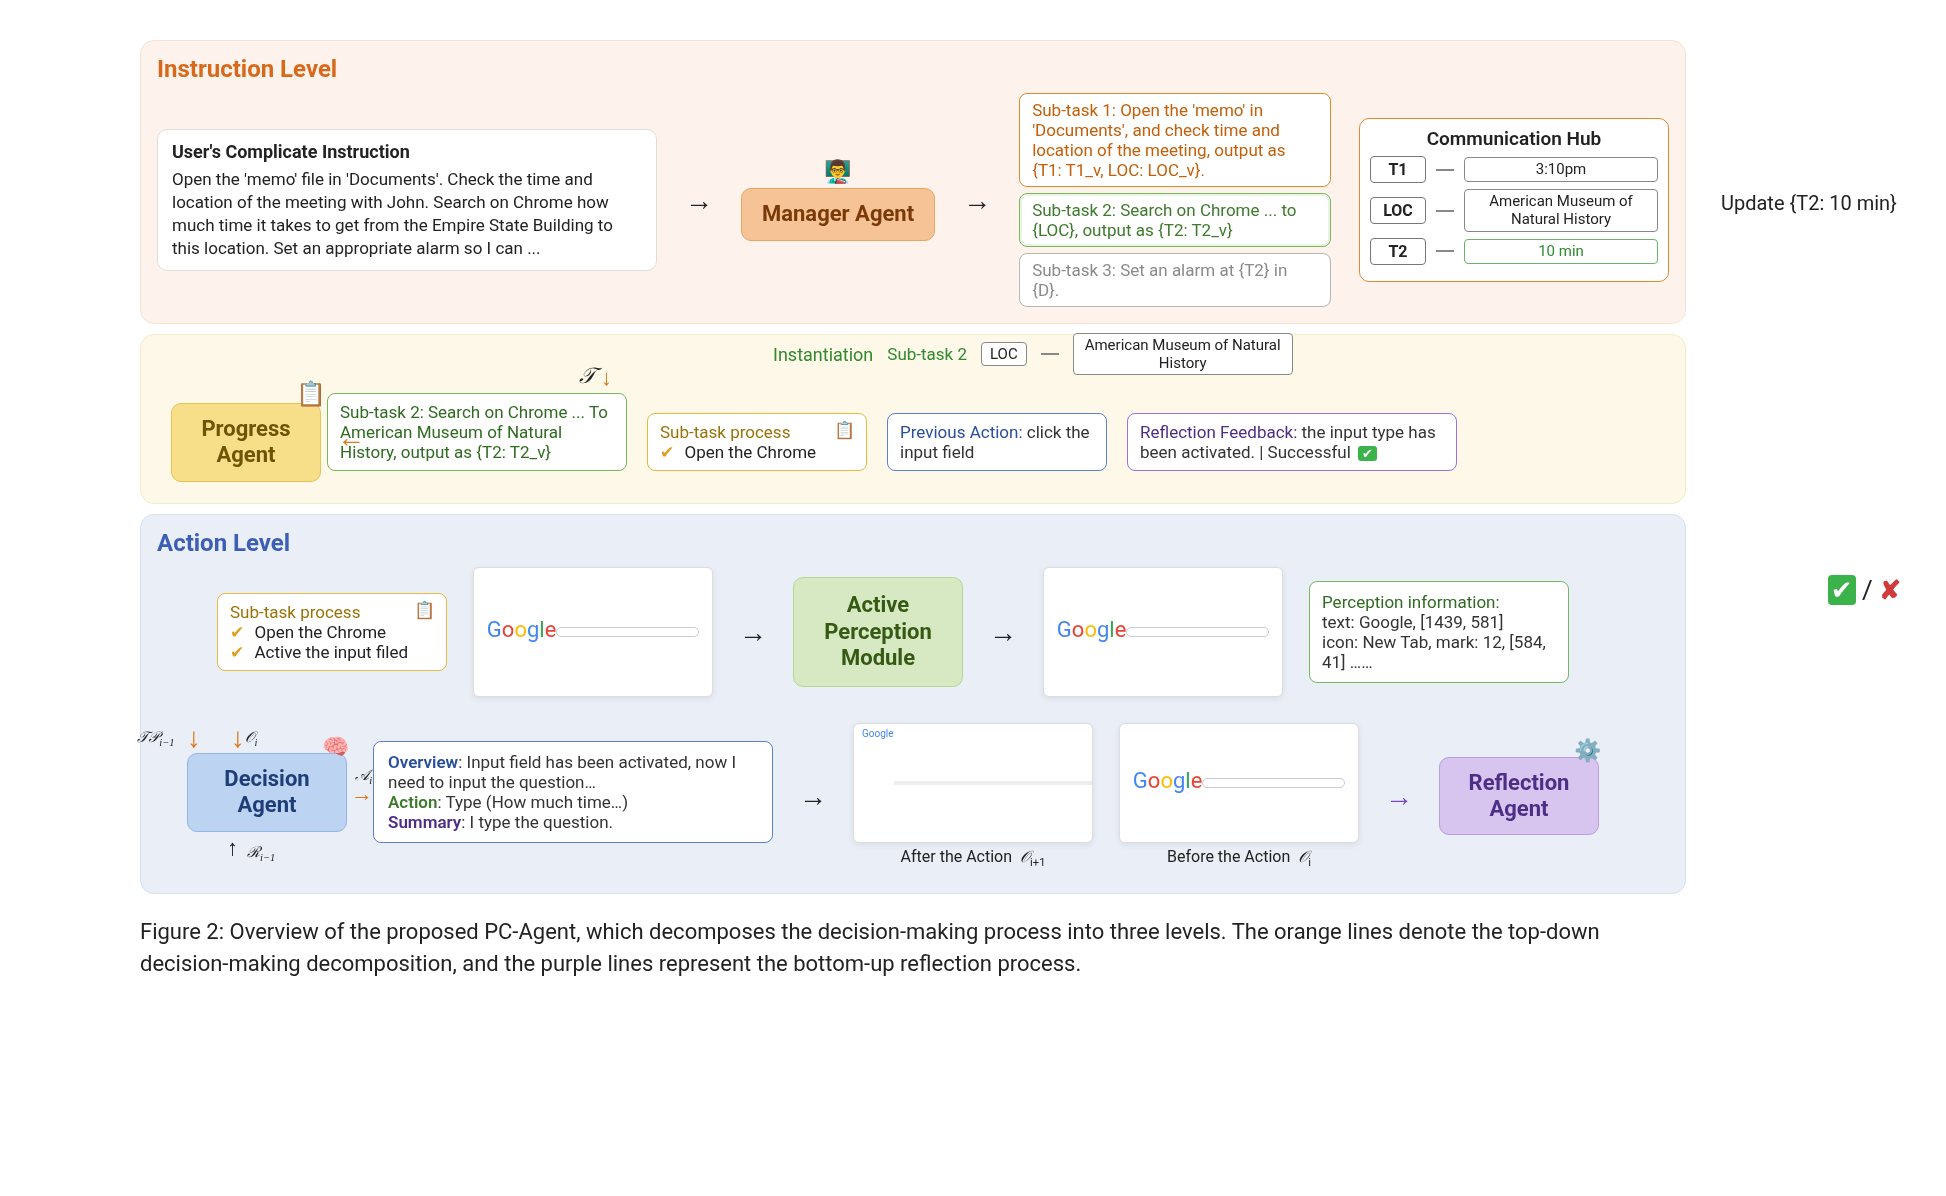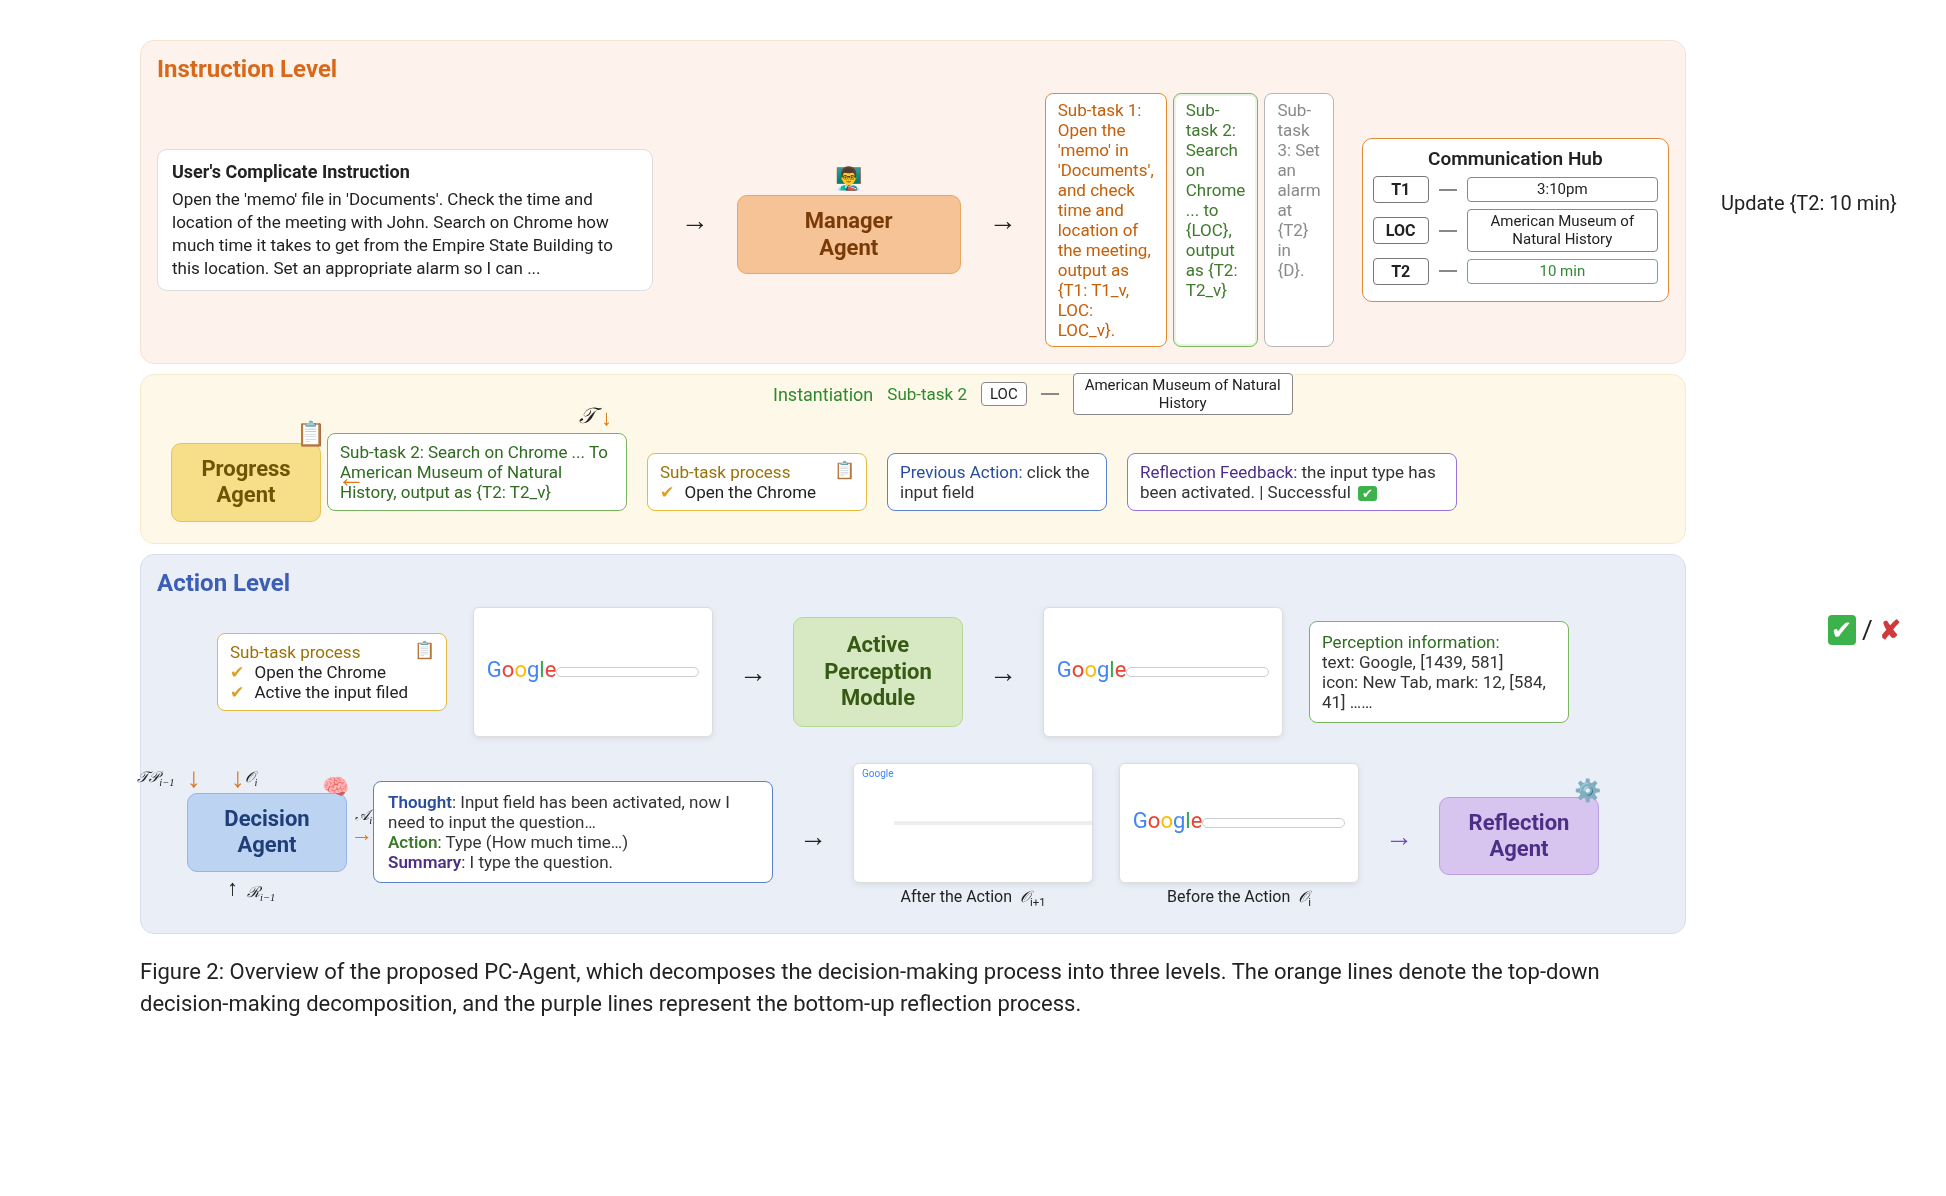--- a/index.html
+++ b/index.html
@@ -41,37 +41,37 @@
     border: 1px solid #ddd;
   }
   .card-title { font-weight: 700; font-size: 18px; margin-bottom: 4px; }
 
   
   .agent {
     display: flex; align-items: center; justify-content: center;
     text-align: center;
     font-weight: 700; font-size: 22px;
     border-radius: 10px;
-    padding: 12px 36px;
+    padding: 12px 20px;
     line-height: 1.2;
     position: relative;
   }
   .agent.manager { background: #f6c396; border: 1px solid #e7a664; color: #7a3a08; }
   .agent.progress { background: #f7df8a; border: 1px solid #e6c356; color: #6e5405; }
   .agent.decision { background: #bcd3f2; border: 1px solid #94b6e6; color: #1f3e78; }
   .agent.reflection { background: #d7c5ef; border: 1px solid #b99ee0; color: #4d2e87; }
   .agent.perception { background: #d6e9c2; border: 1px solid #b6d793; color: #365914; width: 170px; height: 110px; flex-direction: column;}
 
   
   .row { display: flex; align-items: flex-start; gap: 28px; position: relative; }
 
   
   .instr-row { align-items: center; }
   .user-instr { width: 500px; }
-  .subtasks-col { flex: 1; display: flex; flex-direction: row; gap: 6px; }
+  .subtasks-col { flex: 1; display: flex; flex-direction: column; gap: 6px; }
   .subtask-item { border-radius: 8px; padding: 6px 12px; font-size: 17px; background: #fff; }
   .subtask-item.orange { border: 1.5px solid #e68a2e; color: #c45f0a; }
   .subtask-item.green  { border: 1.5px solid #7ab560; color: #3d7a2c; box-shadow: 0 0 0 2px #eaf4e2 inset; }
   .subtask-item.gray   { border: 1.5px solid #b6b6b6; color: #8a8a8a; }
 
   .comm-hub {
     width: 310px; background: #fff; border: 1.5px solid #e08a3a; border-radius: 10px;
     padding: 8px 10px 10px 10px;
   }
   .comm-hub h4 { text-align: center; font-size: 19px; font-weight: 600; margin-bottom: 6px; }
@@ -323,21 +323,21 @@
         </span>
         <span class="arrow orange" style="position:absolute;left:164px;top:58px;font-size:22px">→</span>
 
         <span class="small-note" style="left:60px;top:118px">
           <span class="math">ℛ</span><span class="sub">i−1</span>
         </span>
         <span class="arrow" style="position:absolute;left:40px;top:112px;font-size:22px">↑</span>
       </div>
 
       <div class="thought-card" style="margin-top:18px">
-        <span class="lbl">Thought</span>:
+        <span class="lbl">Overview</span>:
         <span>Input field has been activated, now I need to input the question…</span><br>
         <span class="act">Action</span>:
         <span>Type (How much time…)</span><br>
         <span class="sum">Summary</span>:
         <span>I type the question.</span>
       </div>
 
       <span class="arrow" style="align-self:center">→</span>
 
       <div class="shot-col">

